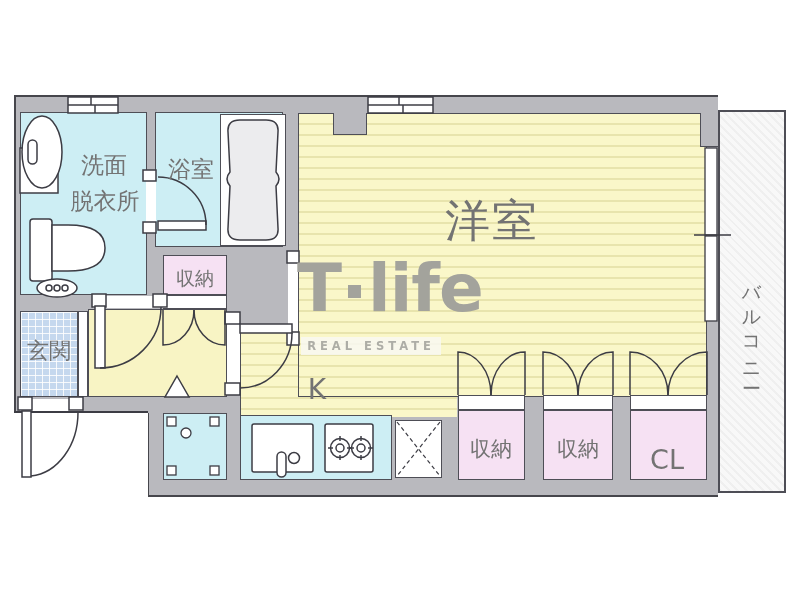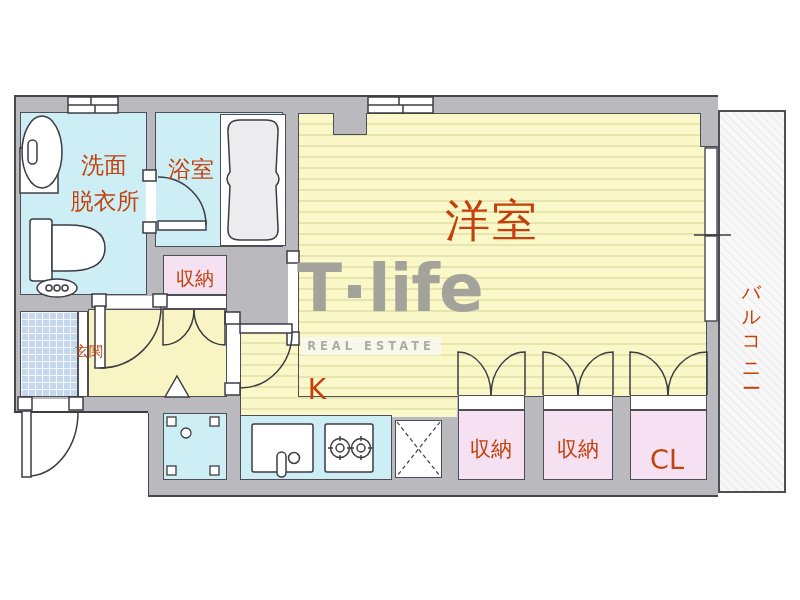--- a/index.html
+++ b/index.html
@@ -16,21 +16,21 @@
     background-image:linear-gradient(180deg,var(--yellow-base,#faf7c9) 0 9px,var(--yellow-line,#e8e4ad) 9px 11px);
     background-size:100% 11px;}
   .hallyellow{background:var(--hall-yellow,#f8f4c4);}
   .tile{background-color:var(--tile-blue,#c5d8ee);
     background-image:linear-gradient(90deg,rgba(255,255,255,.85) 1px,transparent 1px),
                      linear-gradient(180deg,rgba(255,255,255,.85) 1px,transparent 1px);
     background-size:7px 7px;}
   .balc{background-color:var(--balcony-bg,#f8f8f8);
     background-image:repeating-linear-gradient(45deg,rgba(0,0,0,.035) 0 2px,transparent 2px 6px);
     border:2px solid var(--line,#4e4e56);}
-  .lbl{color:#c2410c;text-align:center;display:flex;align-items:center;justify-content:center;
+  .lbl{color:#737373;text-align:center;display:flex;align-items:center;justify-content:center;
        line-height:1;white-space:nowrap;}
   .vert{writing-mode:vertical-rl;letter-spacing:5px;}
   #wm-brand{color:var(--watermark,#a3a39c);font-weight:bold;font-size:66px;letter-spacing:-1px;
             display:flex;align-items:center;}
   .wm-dot{display:inline-block;width:13px;height:13px;background:var(--watermark,#a3a39c);margin:6px 7px 0 7px;}
   #wm-bar{background:rgba(248,248,242,.85);color:#adada6;font-weight:bold;font-size:11.5px;
           letter-spacing:4px;text-align:center;line-height:18px;}
   svg{position:absolute;left:0;top:0;}
 </style>
 </head>
@@ -208,21 +208,21 @@
     <span>T</span>
       <span class="wm-dot"></span>
       <span>life</span>
   </div>
   <div class="abs" id="wm-bar" style="left:301px;top:337px;width:140px;height:18px;">REAL ESTATE</div>
 
   <div class="abs lbl" style="left:72px;top:152px;width:64px;height:26px;font-size:23px;">洗面</div>
   <div class="abs lbl" style="left:62px;top:188px;width:86px;height:26px;font-size:23px;">脱衣所</div>
   <div class="abs lbl" style="left:159px;top:156px;width:64px;height:26px;font-size:23px;">浴室</div>
   <div class="abs lbl" style="left:163px;top:266px;width:64px;height:24px;font-size:19px;">収納</div>
-  <div class="abs lbl" style="left:20px;top:338px;width:58px;height:26px;font-size:14px;margin-left:40px;">玄関</div>
+  <div class="abs lbl" style="left:20px;top:338px;width:58px;height:26px;font-size:22px;">玄関</div>
   <div class="abs lbl" style="left:301px;top:374px;width:32px;height:32px;font-size:28px;">K</div>
   <div class="abs lbl" style="left:444px;top:198px;width:96px;height:44px;font-size:45px;letter-spacing:2px;">洋室</div>
   <div class="abs lbl" style="left:459px;top:437px;width:64px;height:24px;font-size:21px;">収納</div>
   <div class="abs lbl" style="left:546px;top:437px;width:64px;height:24px;font-size:21px;">収納</div>
   <div class="abs lbl" style="left:639px;top:444px;width:56px;height:30px;font-size:27px;">CL</div>
   <div class="abs lbl vert" style="left:739px;top:247px;width:26px;height:160px;font-size:19px;">バルコニー</div>
 
 </div>
 
 </body></html>

